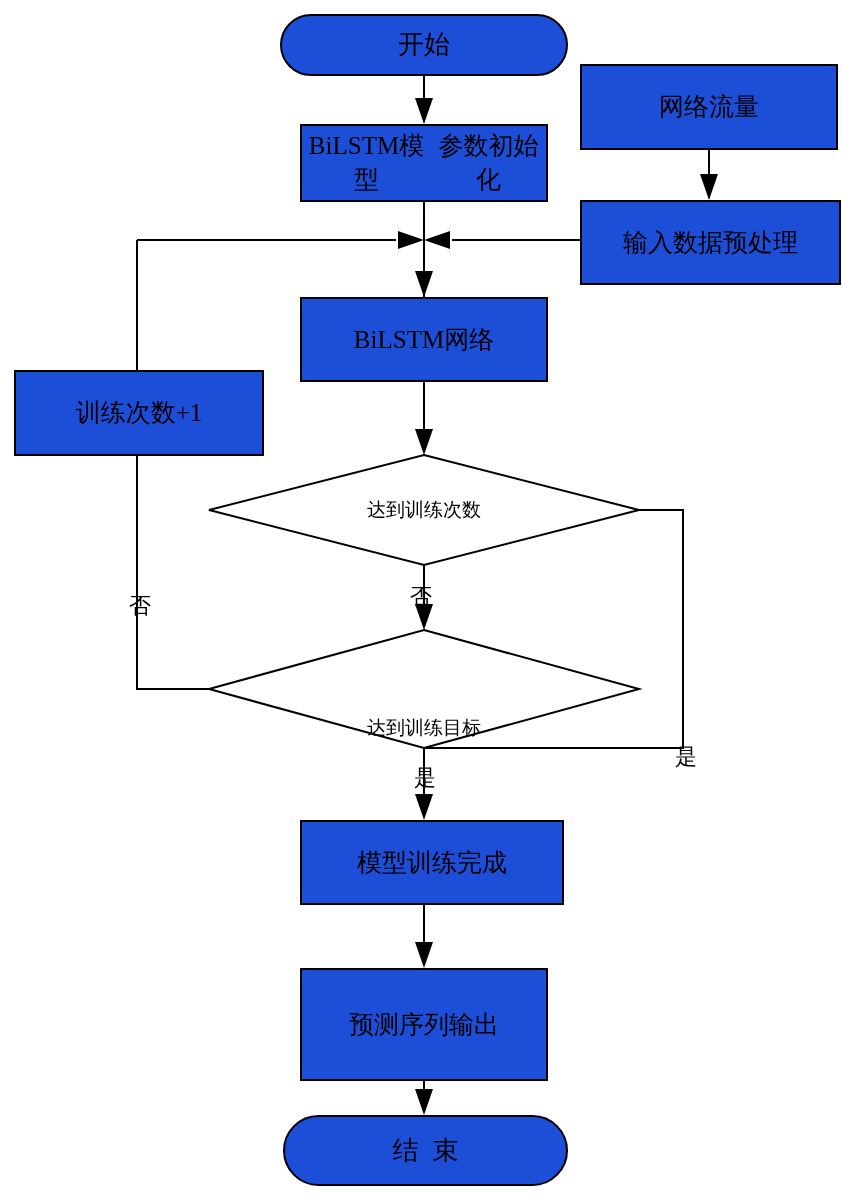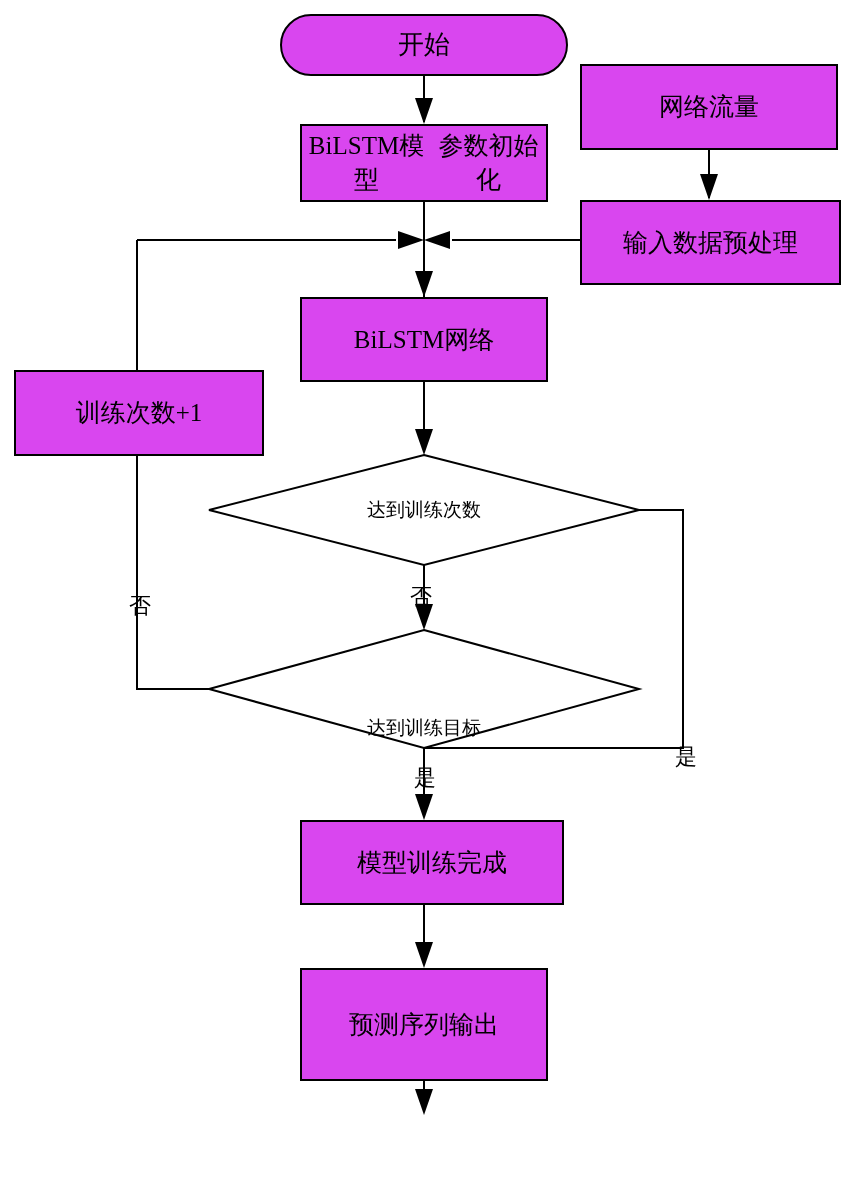--- a/index.html
+++ b/index.html
@@ -9,21 +9,21 @@
     width: 842px;
     height: 1201px;
     background: #ffffff;
     color: #000000;
     font-family: "Liberation Serif", "DejaVu Serif", serif;
     overflow: hidden;
   }
   .canvas svg { position: absolute; top: 0; left: 0; }
   .node {
     position: absolute;
-    background: #d946ef;
+    background: #1d4ed8;
     border: 2px solid #000000;
     display: flex;
     align-items: center;
     justify-content: center;
     text-align: center;
     font-size: 25px;
     line-height: 1.35;
   }
   .node.multiline { }
   .stadium { border-radius: 999px; font-size: 26px; }
@@ -130,19 +130,22 @@
   <div class="dtext t-goal">达到训练目标</div>
 
   <div class="node n-done">
     <span>模型训练完成</span>
   </div>
 
   <div class="node n-output">
     <span>预测序列输出</span>
   </div>
 
+  <div class="node stadium n-end">
+    <span class="wide-spacing">结束</span>
+  </div>
 
   <span class="elabel l-epochs-no">否</span>
   <span class="elabel l-goal-no">否</span>
   <span class="elabel l-epochs-yes">是</span>
   <span class="elabel l-goal-yes">是</span>
 
 </div>
 
 </body></html>

